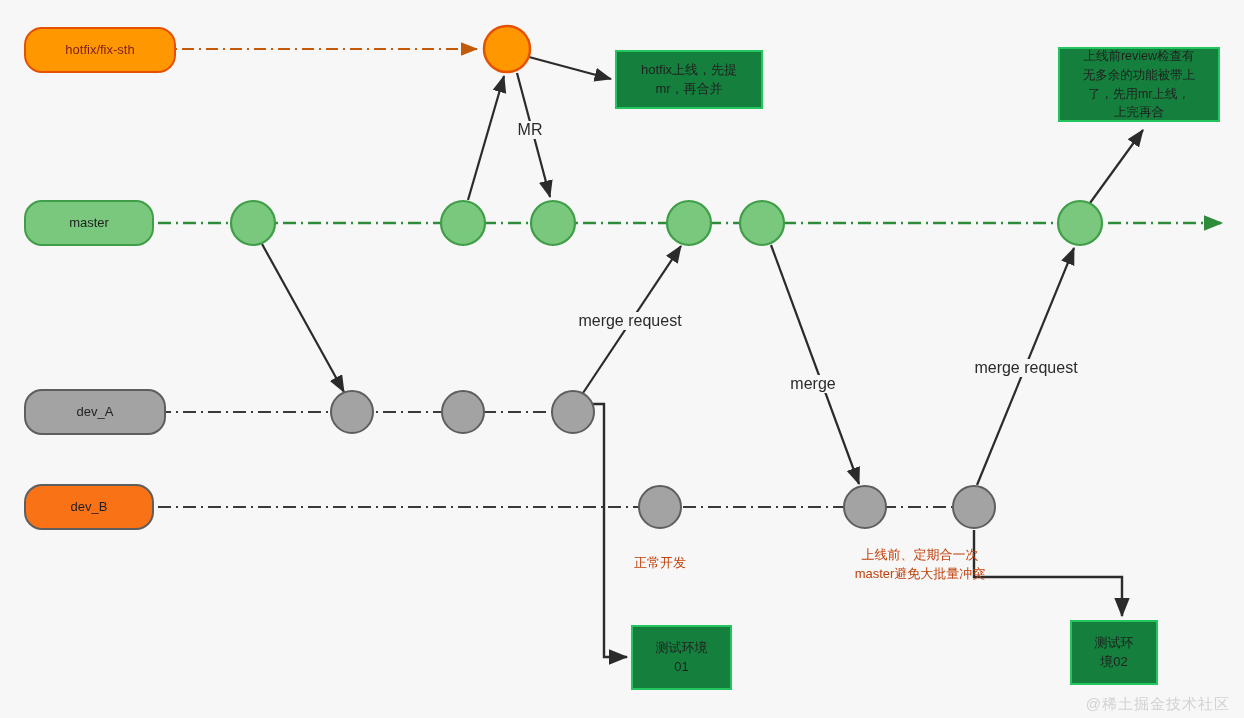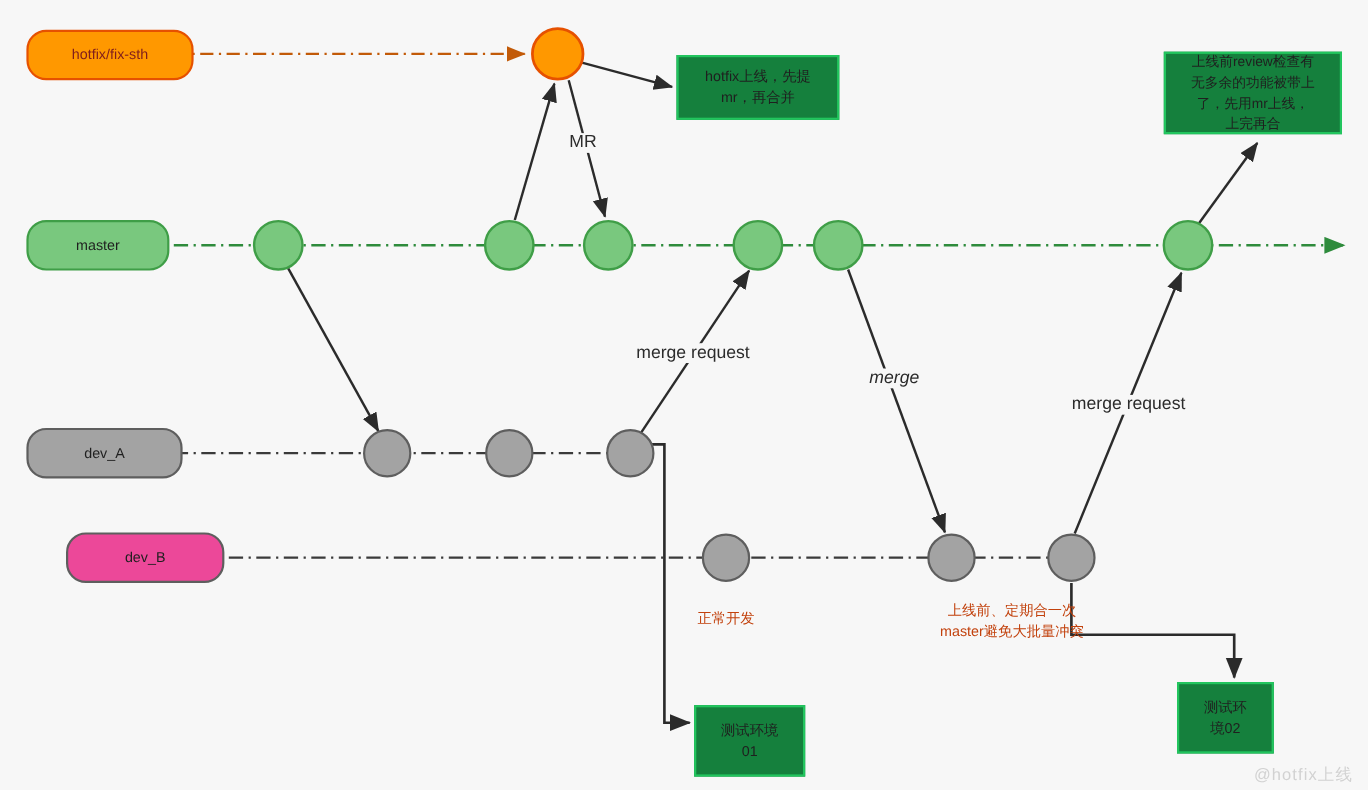--- a/index.html
+++ b/index.html
@@ -26,37 +26,37 @@
   }
   .lane-master{
     left:24px;top:200px;width:130px;height:46px;
     background:#79C87E;border:2.5px solid #3F9E47;
   }
   .lane-devA{
     left:24px;top:389px;width:142px;height:46px;
     background:#A3A3A3;border:2.5px solid #5E5E5E;
   }
   .lane-devB{
-    left:24px;top:484px;width:144px;height:46px;
-    background:#ec4899;border:2.5px solid #5E5E5E;margin-left:36px;
+    left:24px;top:484px;width:130px;height:46px;
+    background:#f97316;border:2.5px solid #5E5E5E;
   }
   .note-box{
     position:absolute;
     background:#15803d;
     border:2px solid #22c55e;
     box-sizing:border-box;
     display:flex;align-items:center;justify-content:center;
     text-align:center;
     font-size:13px;color:#1f1f1f;
     line-height:1.45;
     padding:4px 22px;
   }
   .box-hotfix-note{left:615px;top:50px;width:148px;height:59px;}
   .box-review-note{left:1058px;top:47px;width:162px;height:75px;font-size:12.5px;line-height:1.5;}
-  .box-test01{left:631px;top:625px;width:101px;height:65px;margin-top:16px;}
+  .box-test01{left:631px;top:625px;width:101px;height:65px;}
   .box-test02{left:1070px;top:620px;width:88px;height:65px;align-items:center;}
   .edge-label{
     position:absolute;
     font-size:16px;
     color:#2b2b2b;
     background:#f7f7f7;
     padding:0 2px;
     white-space:nowrap;
   }
   .node-note{
@@ -166,19 +166,19 @@
 </div>
 <div class="note-box box-test01">
   <span>测试环境01</span>
 </div>
 <div class="note-box box-test02">
   <span>测试环境02</span>
 </div>
 
 <div class="edge-label" style="left:530px;top:130px;transform:translate(-50%,-50%);">MR</div>
 <div class="edge-label" style="left:630px;top:321px;transform:translate(-50%,-50%);">merge request</div>
-<div class="edge-label" style="left:813px;top:344px;transform:translate(-50%,-50%);font-style:italic;">merge</div>
+<div class="edge-label" style="left:813px;top:384px;transform:translate(-50%,-50%);">merge</div>
 <div class="edge-label" style="left:1026px;top:368px;transform:translate(-50%,-50%);">merge request</div>
 
 <div class="node-note" style="left:660px;top:563px;width:120px;transform:translate(-50%,-50%);">正常开发</div>
 <div class="node-note" style="left:920px;top:565px;width:148px;transform:translate(-50%,-50%);">上线前、定期合一次master避免大批量冲突</div>
 
-<div class="watermark">@hotfix上线</div>
+<div class="watermark">@稀土掘金技术社区</div>
 
 </body></html>

